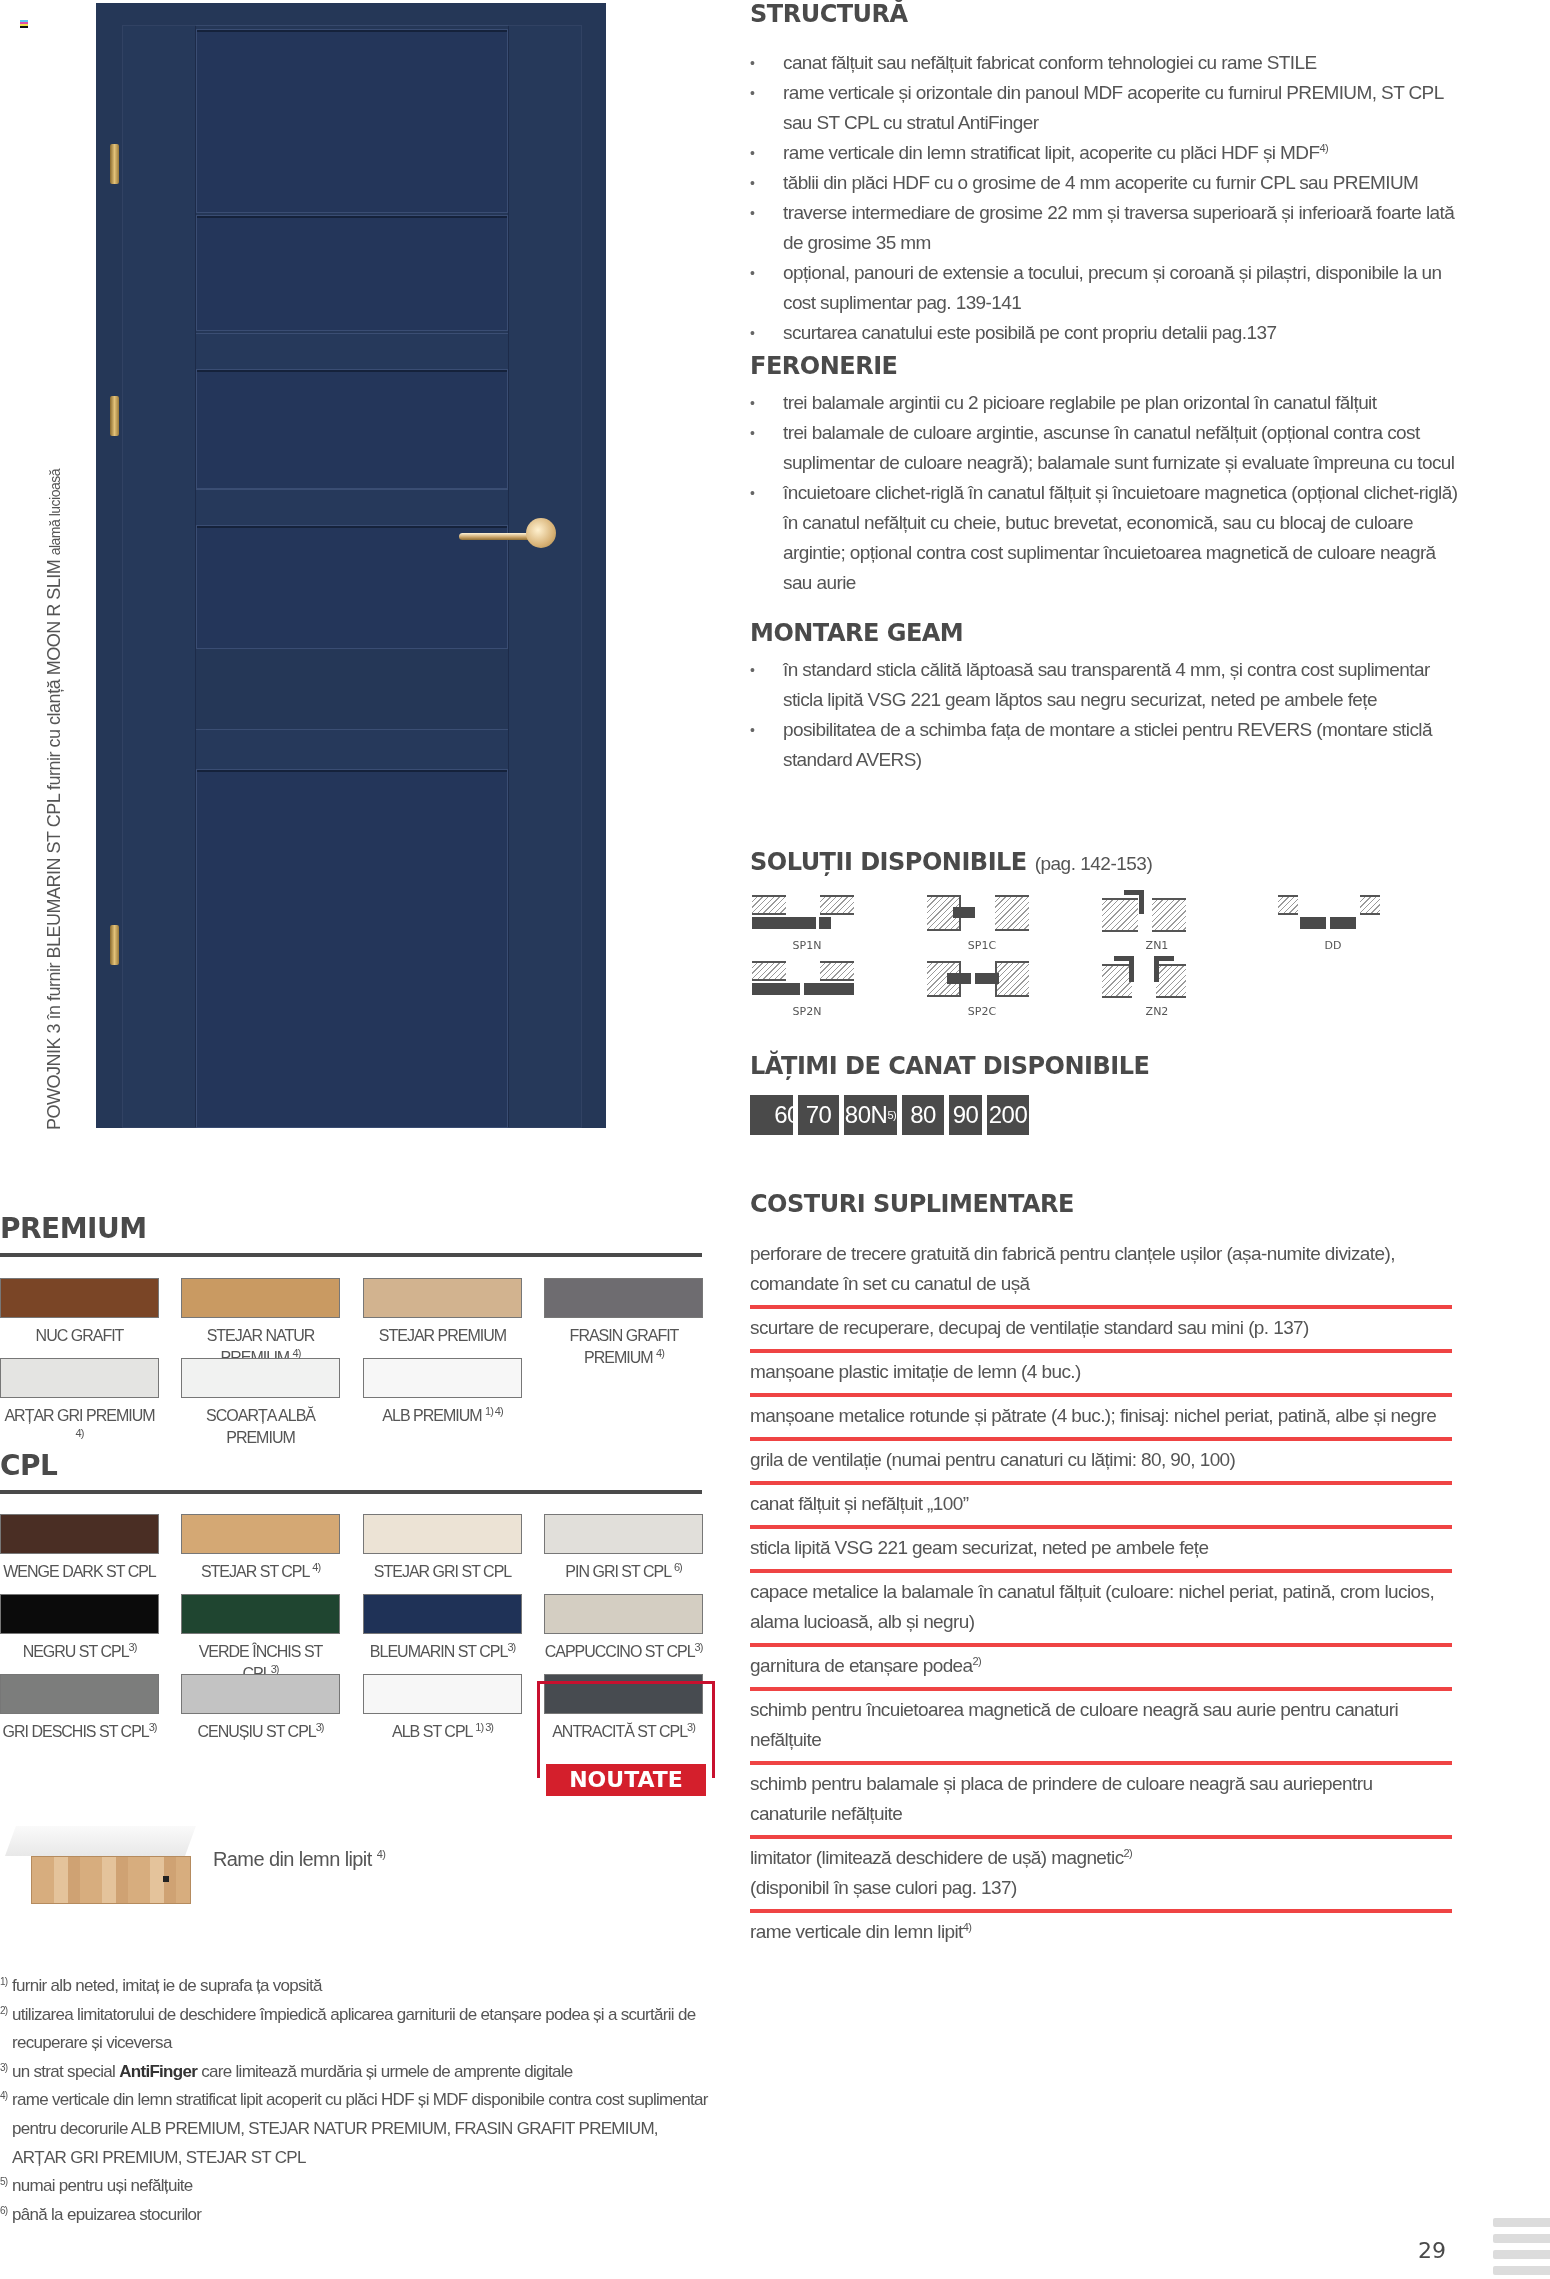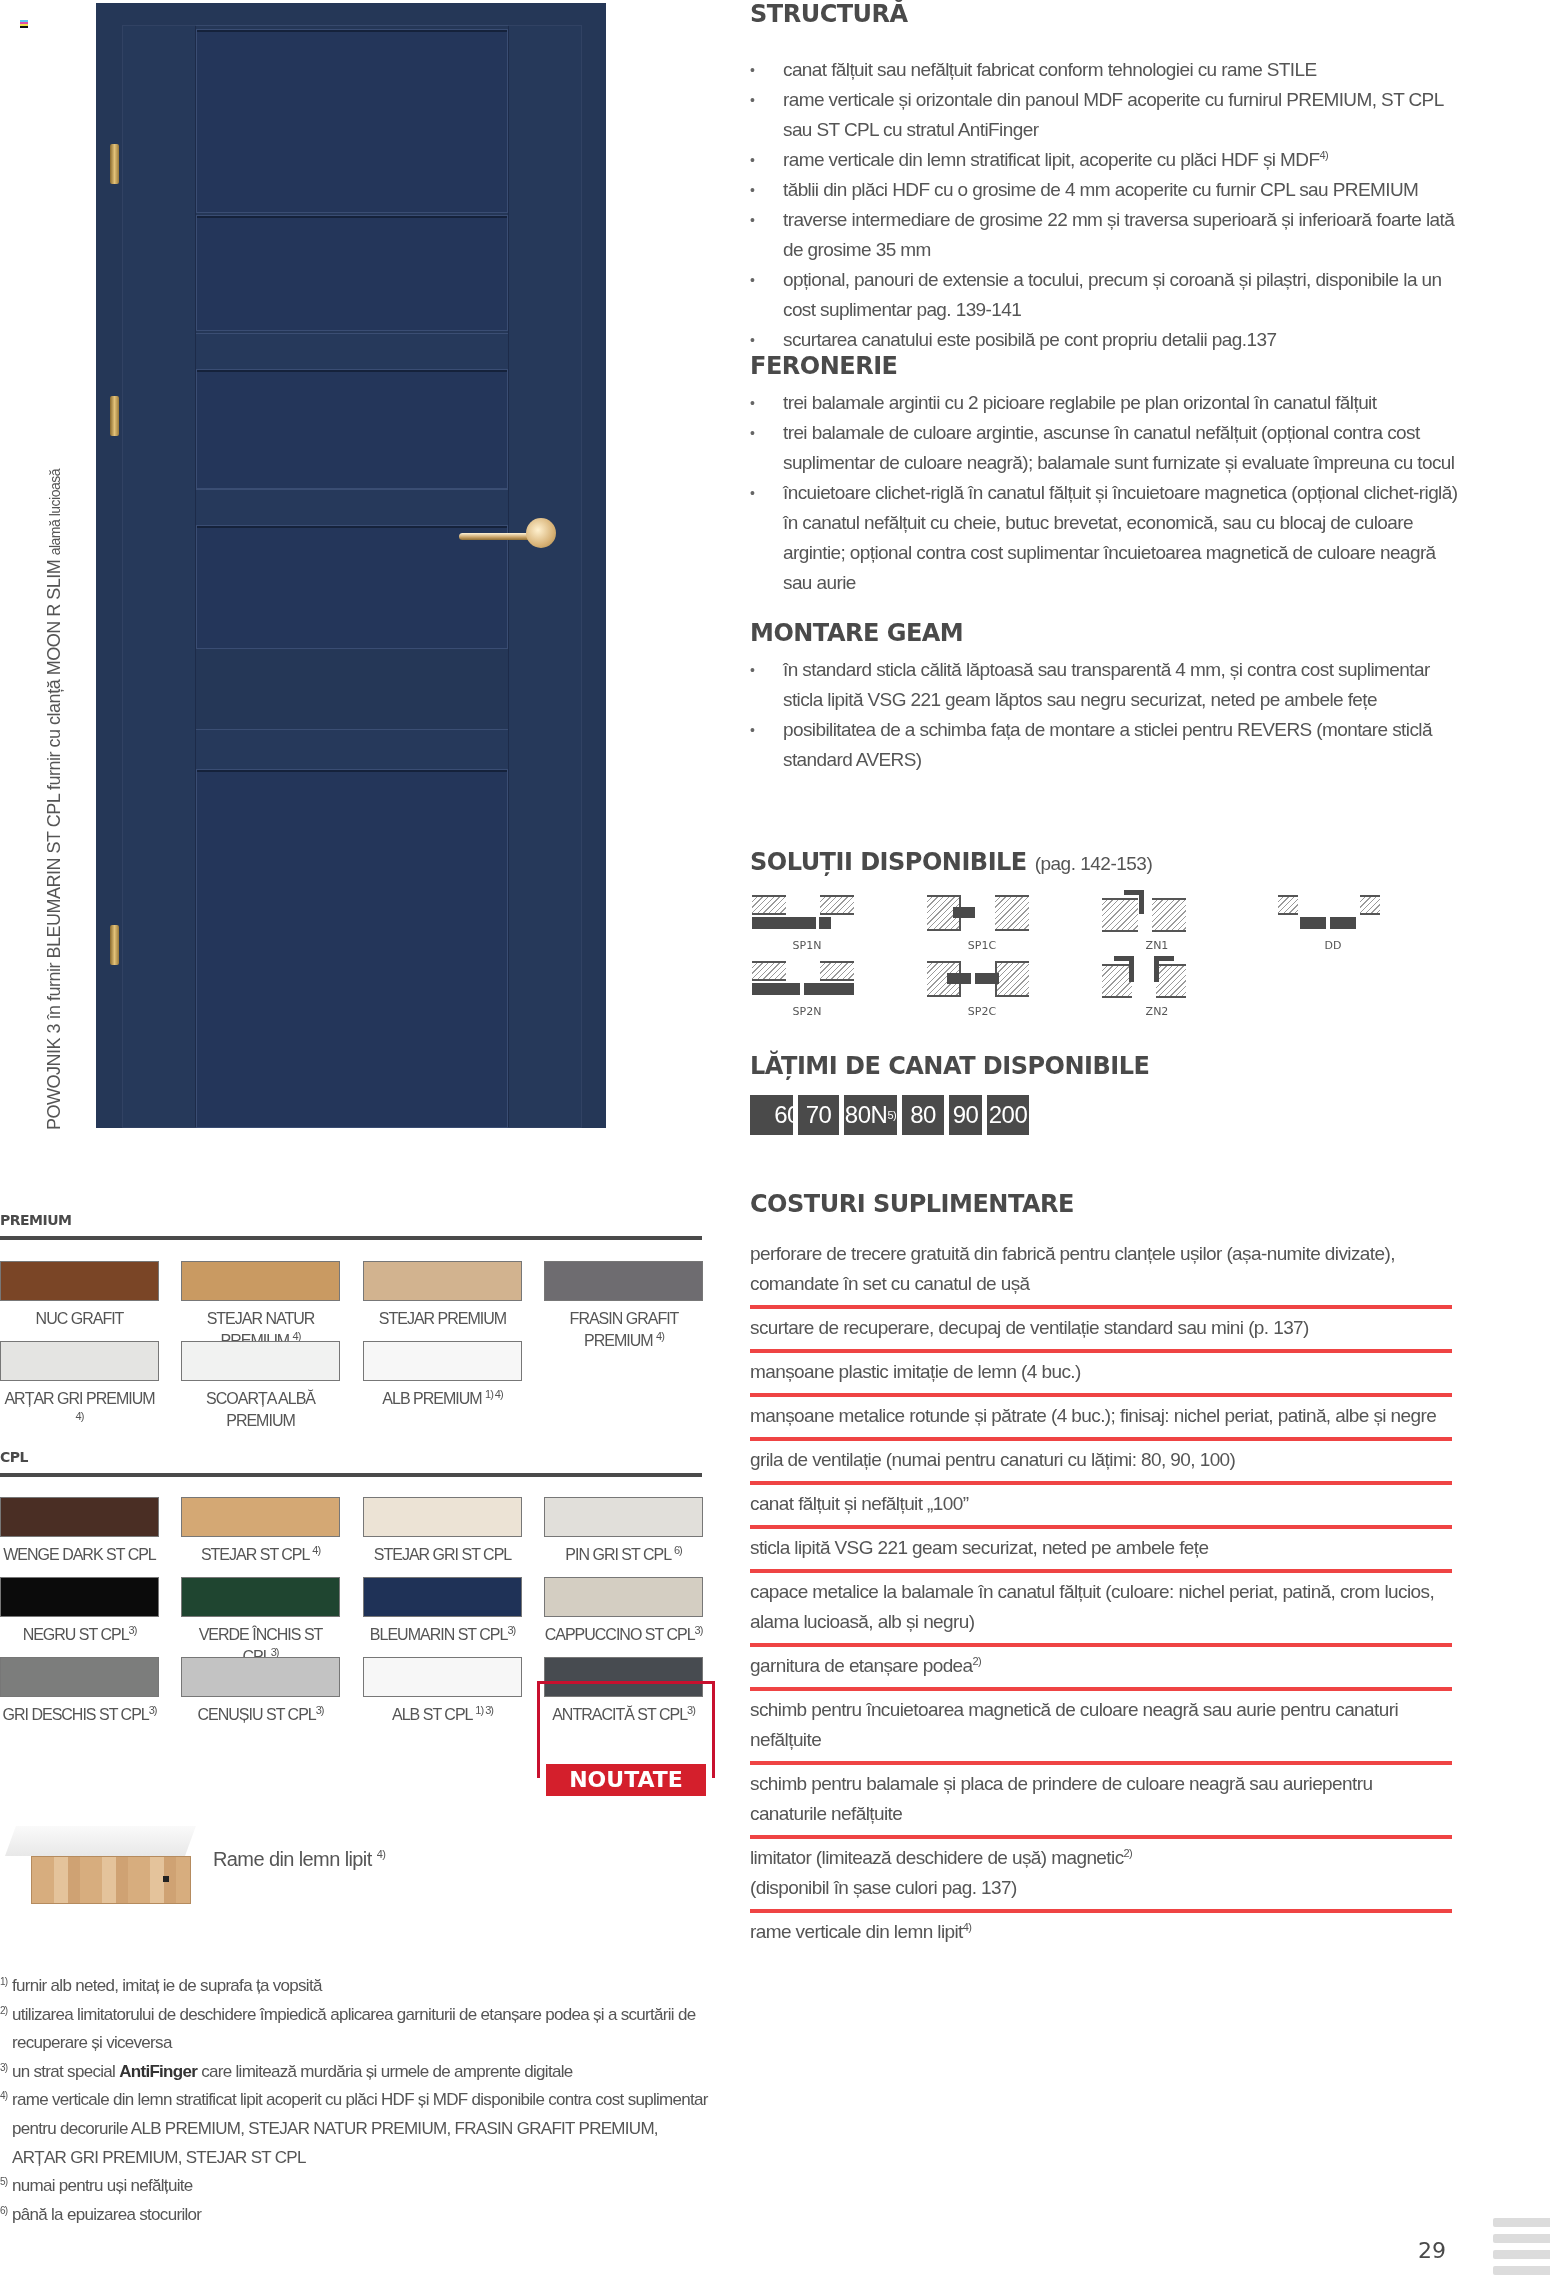--- a/index.html
+++ b/index.html
@@ -43,21 +43,21 @@
     .wbox { height: 40px; background: #4a4a4a; color: #fff; font-family: "Liberation Sans", sans-serif; font-size: 24px; display: flex; align-items: center; justify-content: center; padding: 0 6px; letter-spacing: -0.5px; }
     .wbox sup { font-size: 11px; }
 
     
     .costs { position: absolute; left: 750px; top: 1235px; width: 702px; }
     .cost-row { border-bottom: 4px solid #ef4444; padding: 4px 0 6px; font-family: "Liberation Sans", sans-serif; font-size: 19px; line-height: 30px; color: #555; letter-spacing: -0.6px; }
     .cost-row:last-child { border-bottom: none; }
 
     
     .swatch-section { position: absolute; left: 0; width: 702px; }
-    .sec-title { font-family: "DejaVu Sans", sans-serif; font-weight: bold; font-size: 14px; color: #4a4a4a; letter-spacing: -0.5px; }
+    .sec-title { font-family: "DejaVu Sans", sans-serif; font-weight: bold; font-size: 28px; color: #4a4a4a; letter-spacing: -0.5px; }
     .sec-rule { height: 4px; background: #4a4a4a; margin-top: 8px; width: 702px; }
     .sw-grid { position: relative; }
     .sw { position: absolute; width: 159px; }
     .sw .chip { width: 159px; height: 40px; border: 1px solid #777; }
     .sw .name { text-align: center; font-family: "Liberation Sans", sans-serif; font-size: 16px; color: #555; letter-spacing: -1px; line-height: 22px; margin-top: 7px; }
 
     .noutate-bracket { position: absolute; border: 3px solid #c8102e; border-bottom: none; }
     .noutate { position: absolute; background: #d41f2c; color: #fff; font-family: "DejaVu Sans", sans-serif; font-weight: bold; font-size: 22px; text-align: center; line-height: 32px; }
 
     .frame-sample { position: absolute; left: 5px; top: 1826px; width: 185px; height: 80px; }
@@ -101,21 +101,21 @@
   <div class="handle-rose" style="left:430px; top:515px;"></div>
 </div>
 
 <div class="vertical-caption">
   <span>POWOJNIK 3 în furnir BLEUMARIN ST CPL furnir cu clanță MOON R SLIM</span>
   <span class="small">alamă lucioasă</span>
 </div>
 
 <div class="rcol" style="top:0px;">
   <div class="h2">STRUCTURĂ</div>
-  <ul class="bullets" style="margin-top:27px;">
+  <ul class="bullets" style="margin-top:20px;">
     <li><span>canat fălțuit sau nefălțuit fabricat conform tehnologiei cu rame STILE</span></li>
     <li><span>rame verticale și orizontale din panoul MDF acoperite cu furnirul PREMIUM, ST CPL sau ST CPL cu stratul AntiFinger</span></li>
     <li><span>rame verticale din lemn stratificat lipit, acoperite cu plăci HDF și MDF</span><sup>4)</sup></li>
     <li><span>tăblii din plăci HDF cu o grosime de 4 mm acoperite cu furnir CPL sau PREMIUM</span></li>
     <li><span>traverse intermediare de grosime 22 mm și traversa superioară și inferioară foarte lată de grosime 35 mm</span></li>
     <li><span>opțional, panouri de extensie a tocului, precum și coroană și pilaștri, disponibile la un cost suplimentar pag. 139-141</span></li>
     <li><span>scurtarea canatului este posibilă pe cont propriu detalii pag.137</span></li>
   </ul>
 </div>
 

